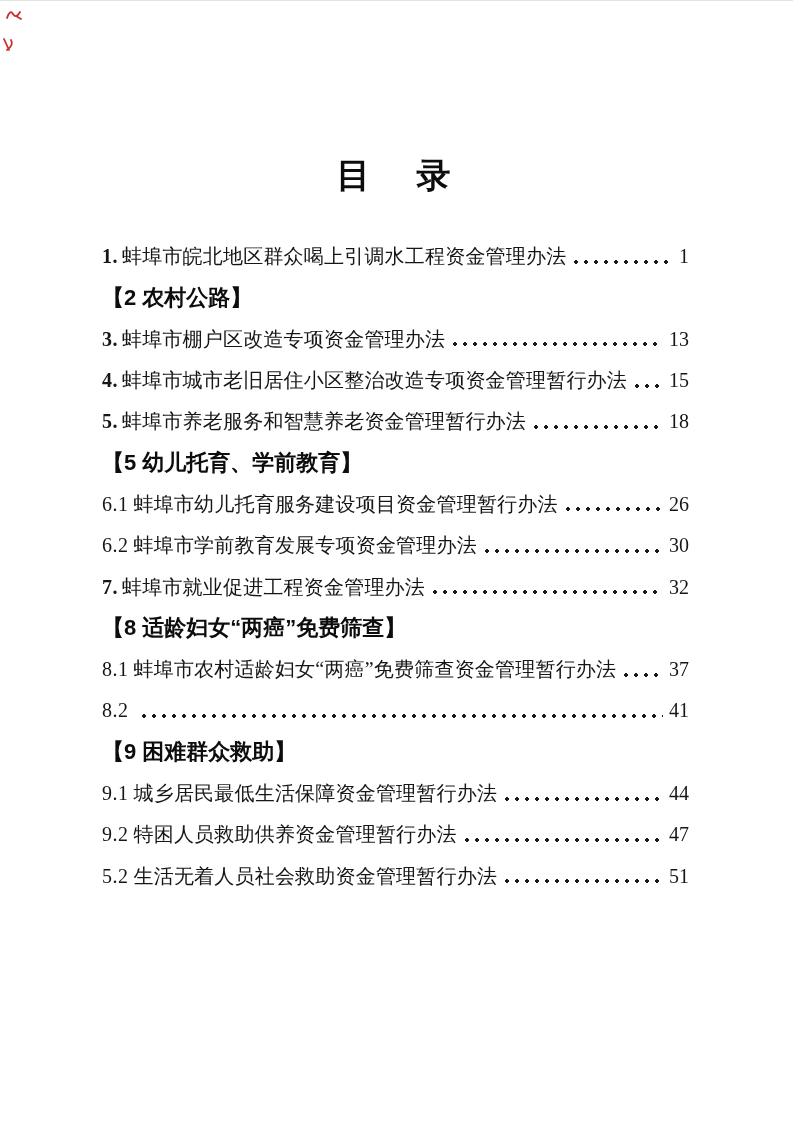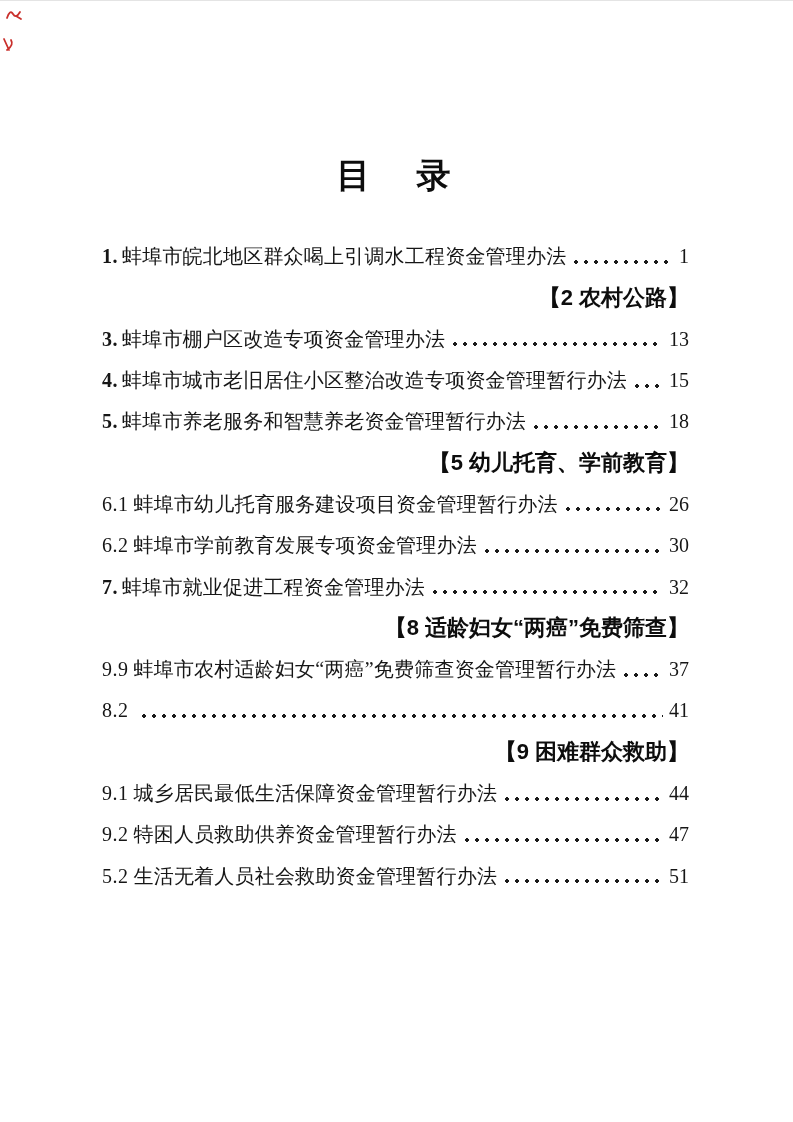--- a/index.html
+++ b/index.html
@@ -33,21 +33,20 @@
     font-family: "Liberation Serif", "DejaVu Serif", serif;
     font-size: 20px;
     color: #161616;
     white-space: nowrap;
   }
   .row.section {
     font-family: "Liberation Sans", "DejaVu Sans", sans-serif;
     font-weight: 700;
     font-size: 22px;
     color: #0d0d0d;
-    justify-content: flex-end;
   }
   .num {
     font-family: "Liberation Serif", "DejaVu Serif", serif;
     margin-right: 5px;
     letter-spacing: 0.5px;
   }
   .num.bold { font-weight: 700; margin-right: 4px; }
   .txt { letter-spacing: 0.2px; font-family: Liberation Serif, serif; }
   .leader {
     flex: 1 1 auto;
@@ -151,21 +150,21 @@
         <span class="txt">蚌埠市就业促进工程资金管理办法</span>
         <span class="leader"></span>
         <span class="pg">32</span>
     </div>
 
     <div class="row section">
       <span class="sec">【8 适龄妇女“两癌”免费筛查】</span>
     </div>
 
     <div class="row item">
-      <span class="num">9.9</span>
+      <span class="num">8.1</span>
         <span class="txt">蚌埠市农村适龄妇女“两癌”免费筛查资金管理暂行办法</span>
         <span class="leader"></span>
         <span class="pg">37</span>
     </div>
 
     <div class="row item">
       <span class="num">8.2</span>
         <span class="leader"></span>
         <span class="pg">41</span>
     </div>

